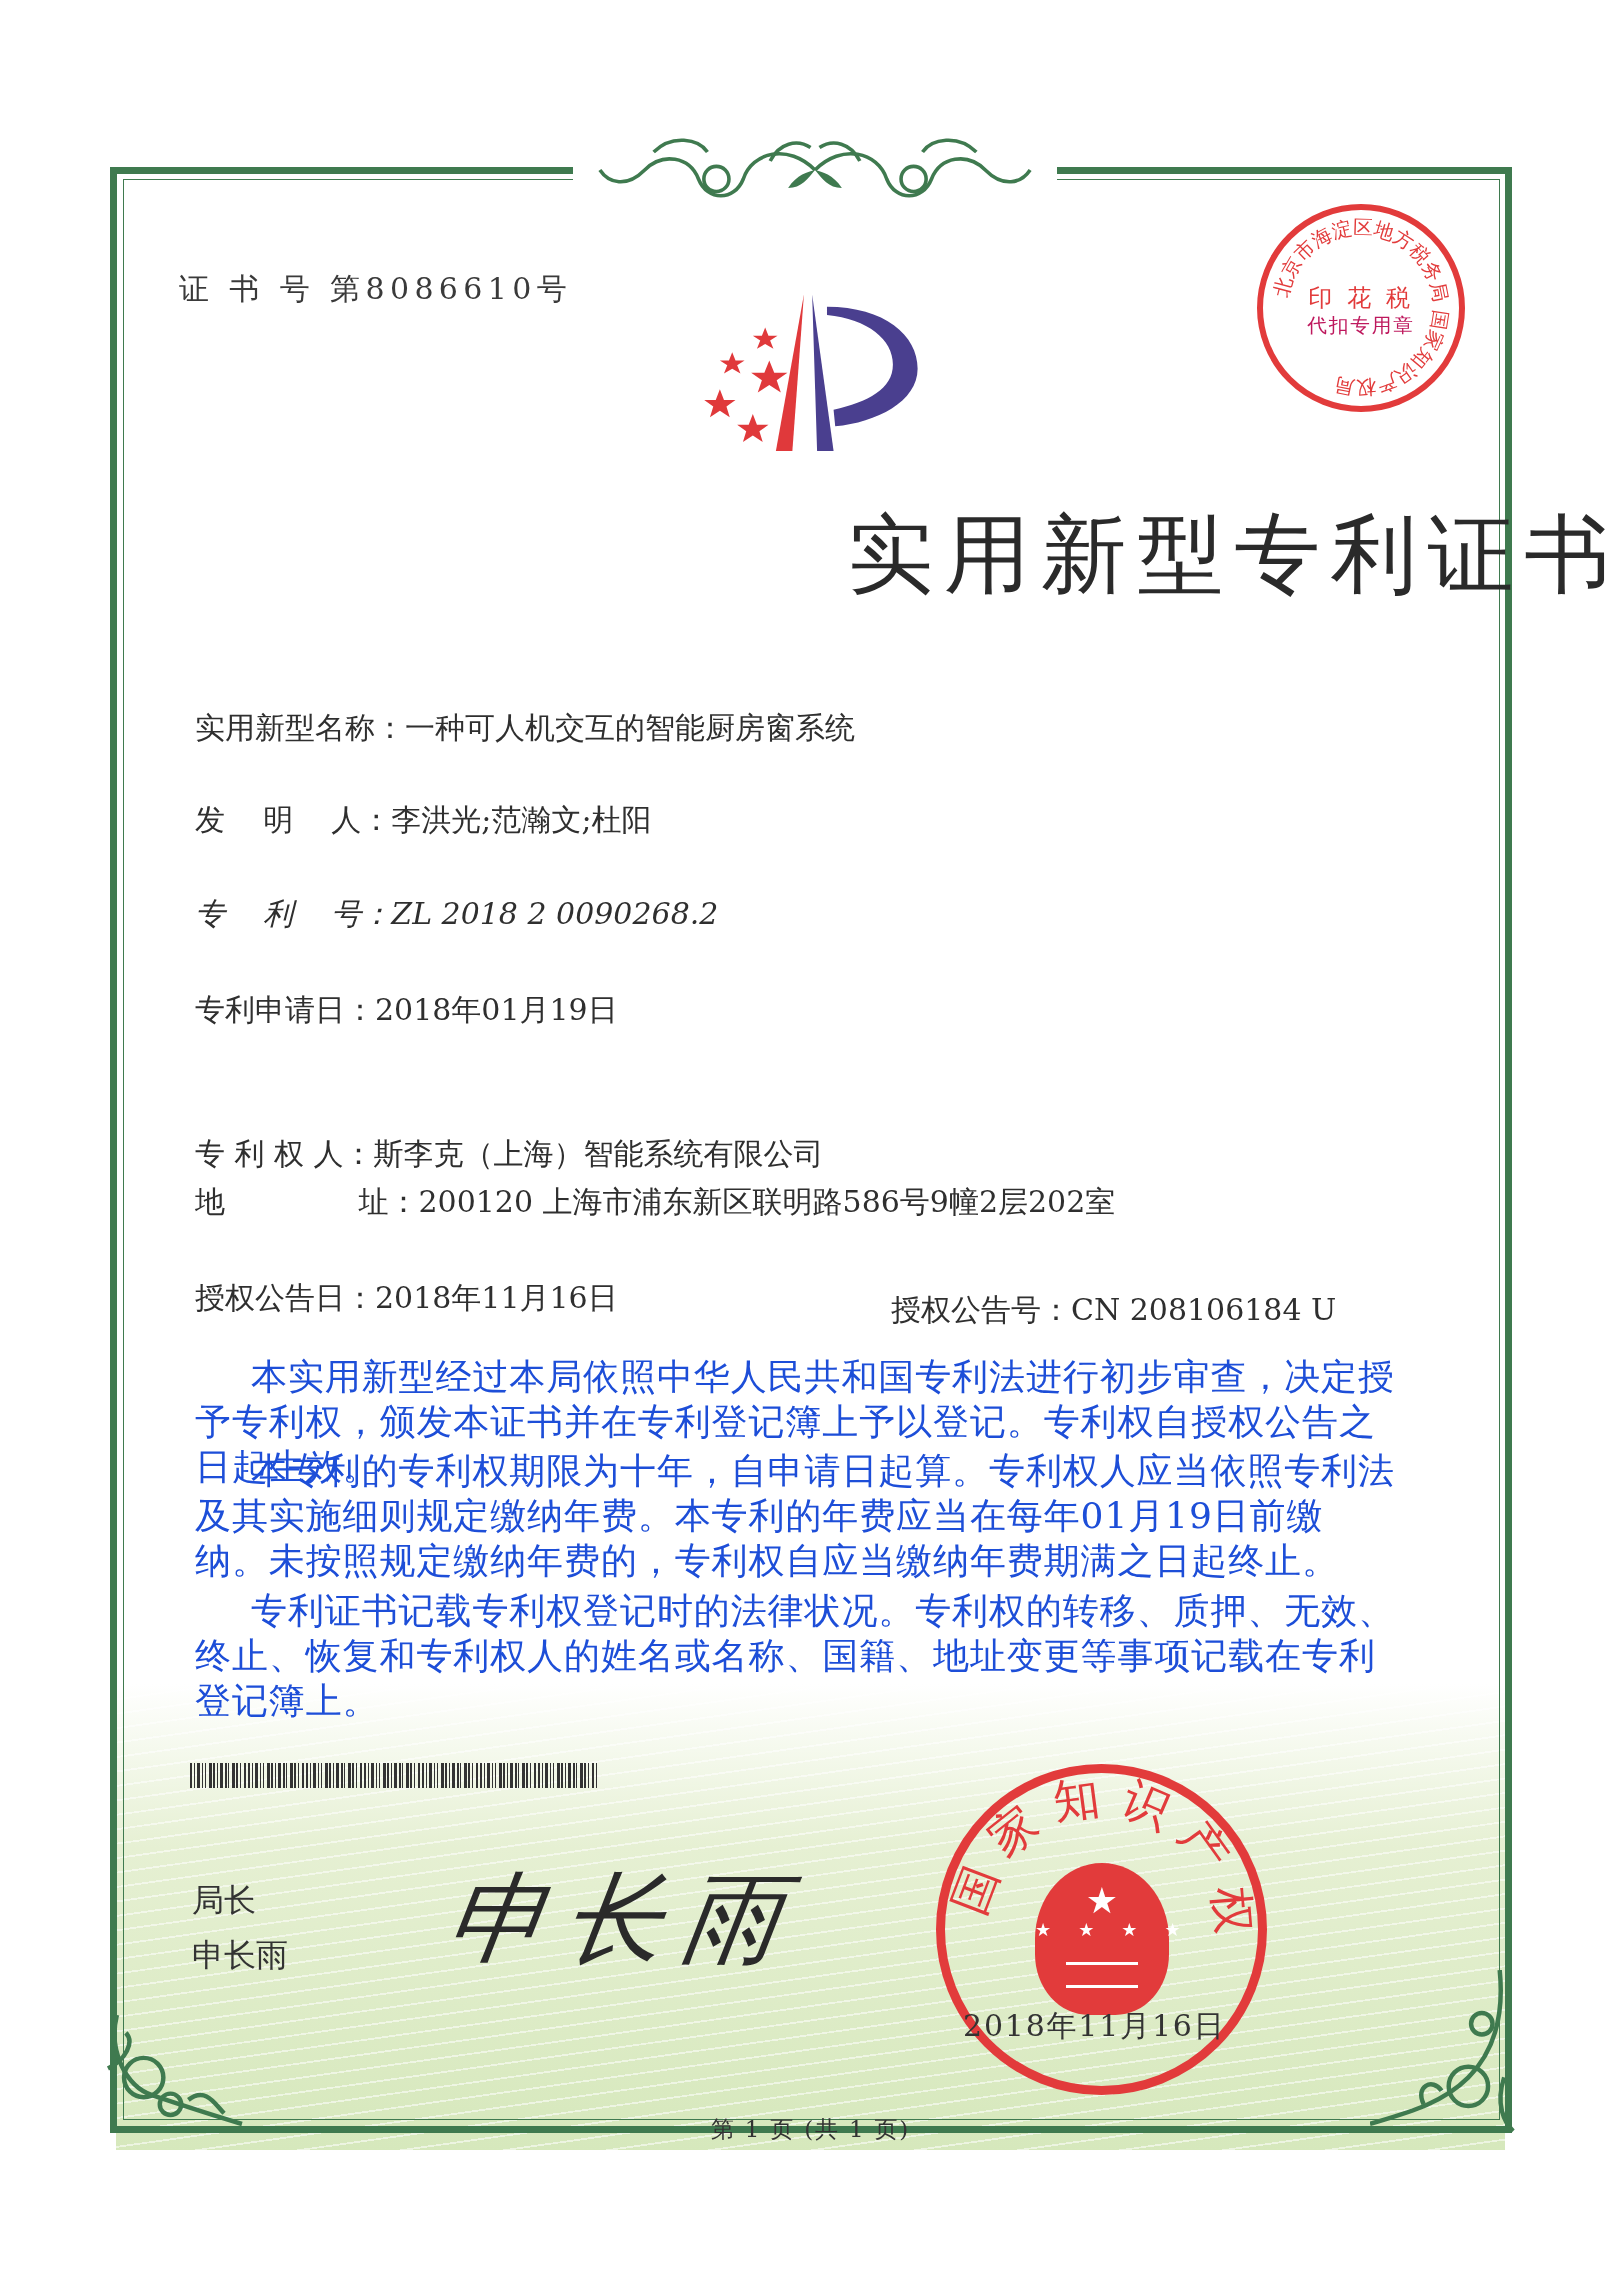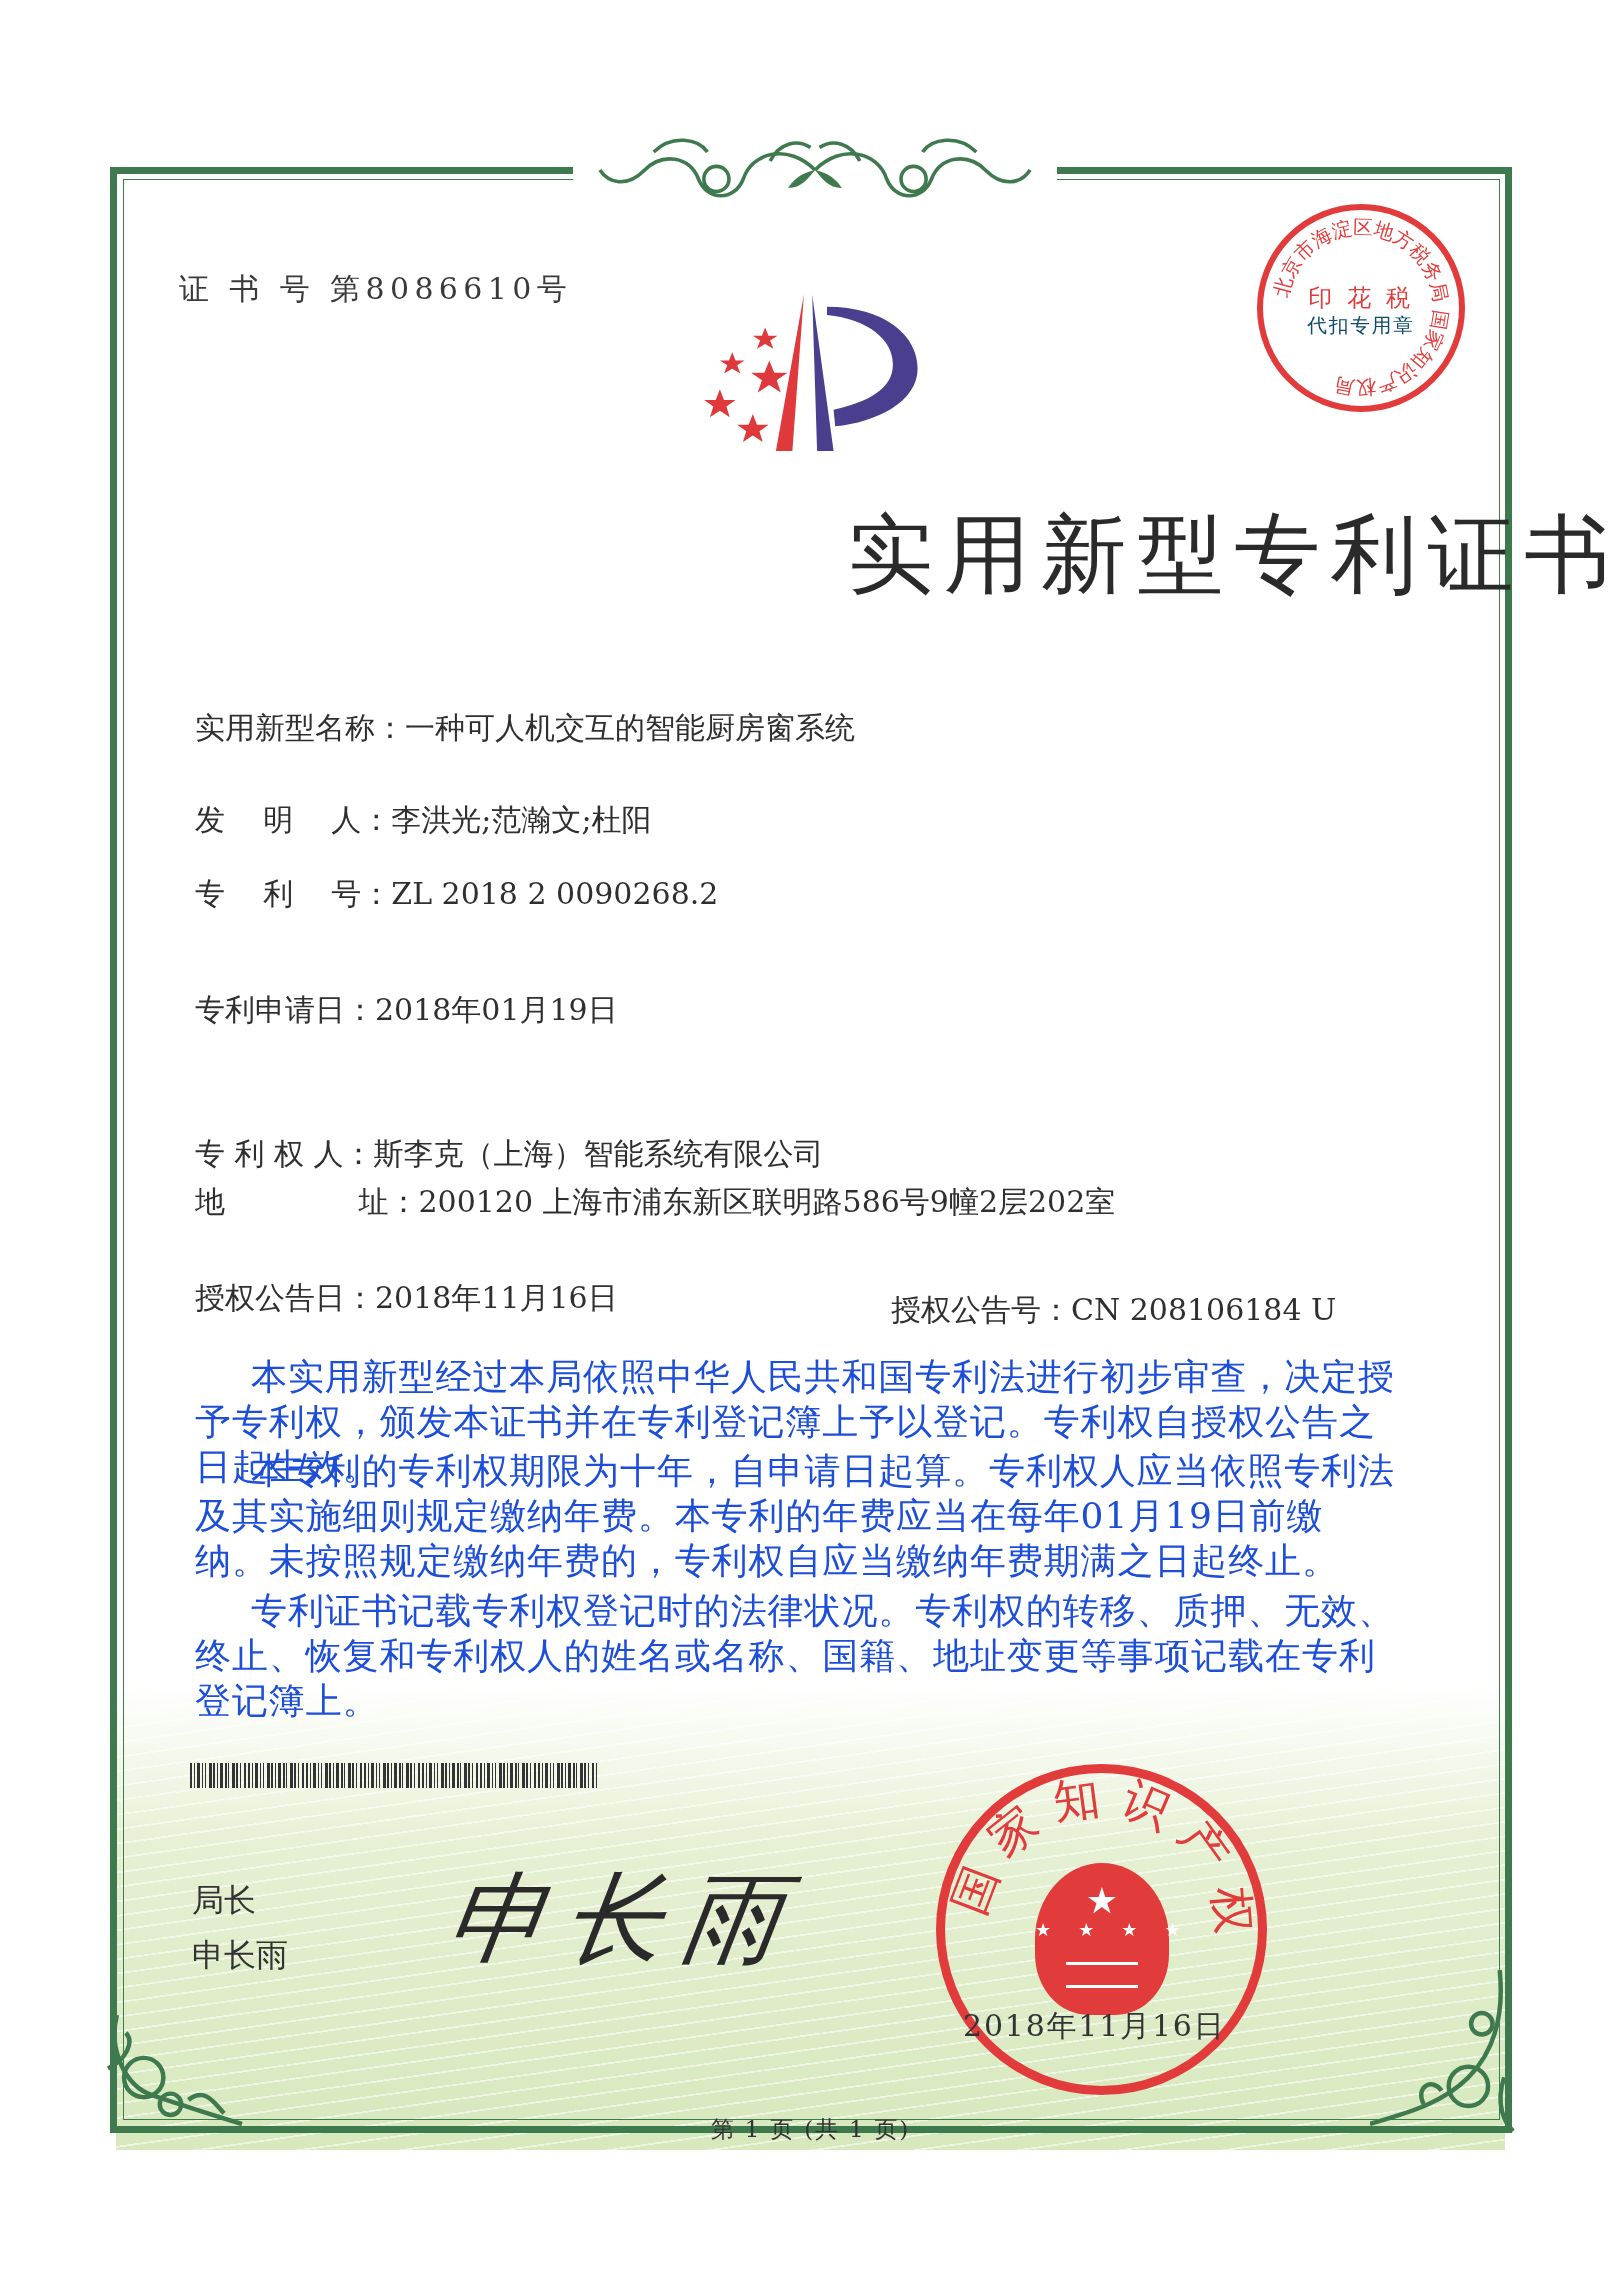--- a/index.html
+++ b/index.html
@@ -97,38 +97,38 @@
   </g>
   <g fill="#4a3f8f">
     <polygon points="152,20 178,210 158,210"></polygon>
     <path d="M170 35 C240 35,280 70,280 110 C280 150,230 175,180 180 L178 160 C220 150,250 135,250 105 C250 75,220 50,170 45z"></path>
   </g>
 </svg>
 
 <div class="abs" style="left:1257px;top:204px;width:208px;height:208px;border:6.3px solid #e23b3b;border-radius:50%;box-sizing:border-box;">
   <div class="abs" style="left:0;right:0;top:9px;text-align:center;font-size:0;color:#e23b3b;">北京市海淀区地方税务局 国家知识产权局</div>
   <div class="abs" style="left:0;right:0;top:72px;text-align:center;font-size:24px;color:#e23b3b;letter-spacing:3.6px;">印 花 税</div>
-  <div class="abs" style="left:0;right:0;top:102px;text-align:center;font-size:19.7px;color:#0c4a6e;letter-spacing:1.8px;">代扣专用章</div>
+  <div class="abs" style="left:0;right:0;top:102px;text-align:center;font-size:19.7px;color:#be185d;letter-spacing:1.8px;">代扣专用章</div>
   <svg class="abs" style="left:0;top:0" width="195" height="195" viewBox="0 0 218 218">
     <defs>
         <path id="ring" d="M109,109 m-82,0 a82,82 0 1,1 164,0 a82,82 0 1,1 -164,0"></path>
       </defs>
     <text font-size="22" fill="#e23b3b" font-family="DejaVu Serif, serif"><textPath href="#ring" startOffset="2%">北京市海淀区地方税务局 国家知识产权局</textPath></text>
   </svg>
 </div>
 
 <div class="abs title">实用新型专利证书</div>
 
 <div class="abs field" style="top:708px;">
   <span class="lbl">实用新型名称：</span><span>一种可人机交互的智能厨房窗系统</span>
 </div>
 <div class="abs field" style="top:800px;">
   <span class="lbl" style="white-space:pre;">发    明    人：</span><span>李洪光;范瀚文;杜阳</span>
 </div>
-<div class="abs field" style="top:874px;">
+<div class="abs field" style="top:894px;font-style:italic;">
   <span class="lbl" style="white-space:pre;">专    利    号：</span><span>ZL 2018 2 0090268.2</span>
 </div>
 <div class="abs field" style="top:990px;">
   <span class="lbl">专利申请日：</span><span>2018年01月19日</span>
 </div>
 <div class="abs field" style="top:1086px;">
   <span class="lbl" style="white-space:pre;margin-top:48px;">专 利 权 人：</span><span>斯李克（上海）智能系统有限公司</span>
 </div>
 <div class="abs field" style="top:1182px;">
   <span class="lbl" style="white-space:pre;">地              址：</span><span>200120 上海市浦东新区联明路586号9幢2层202室</span>

